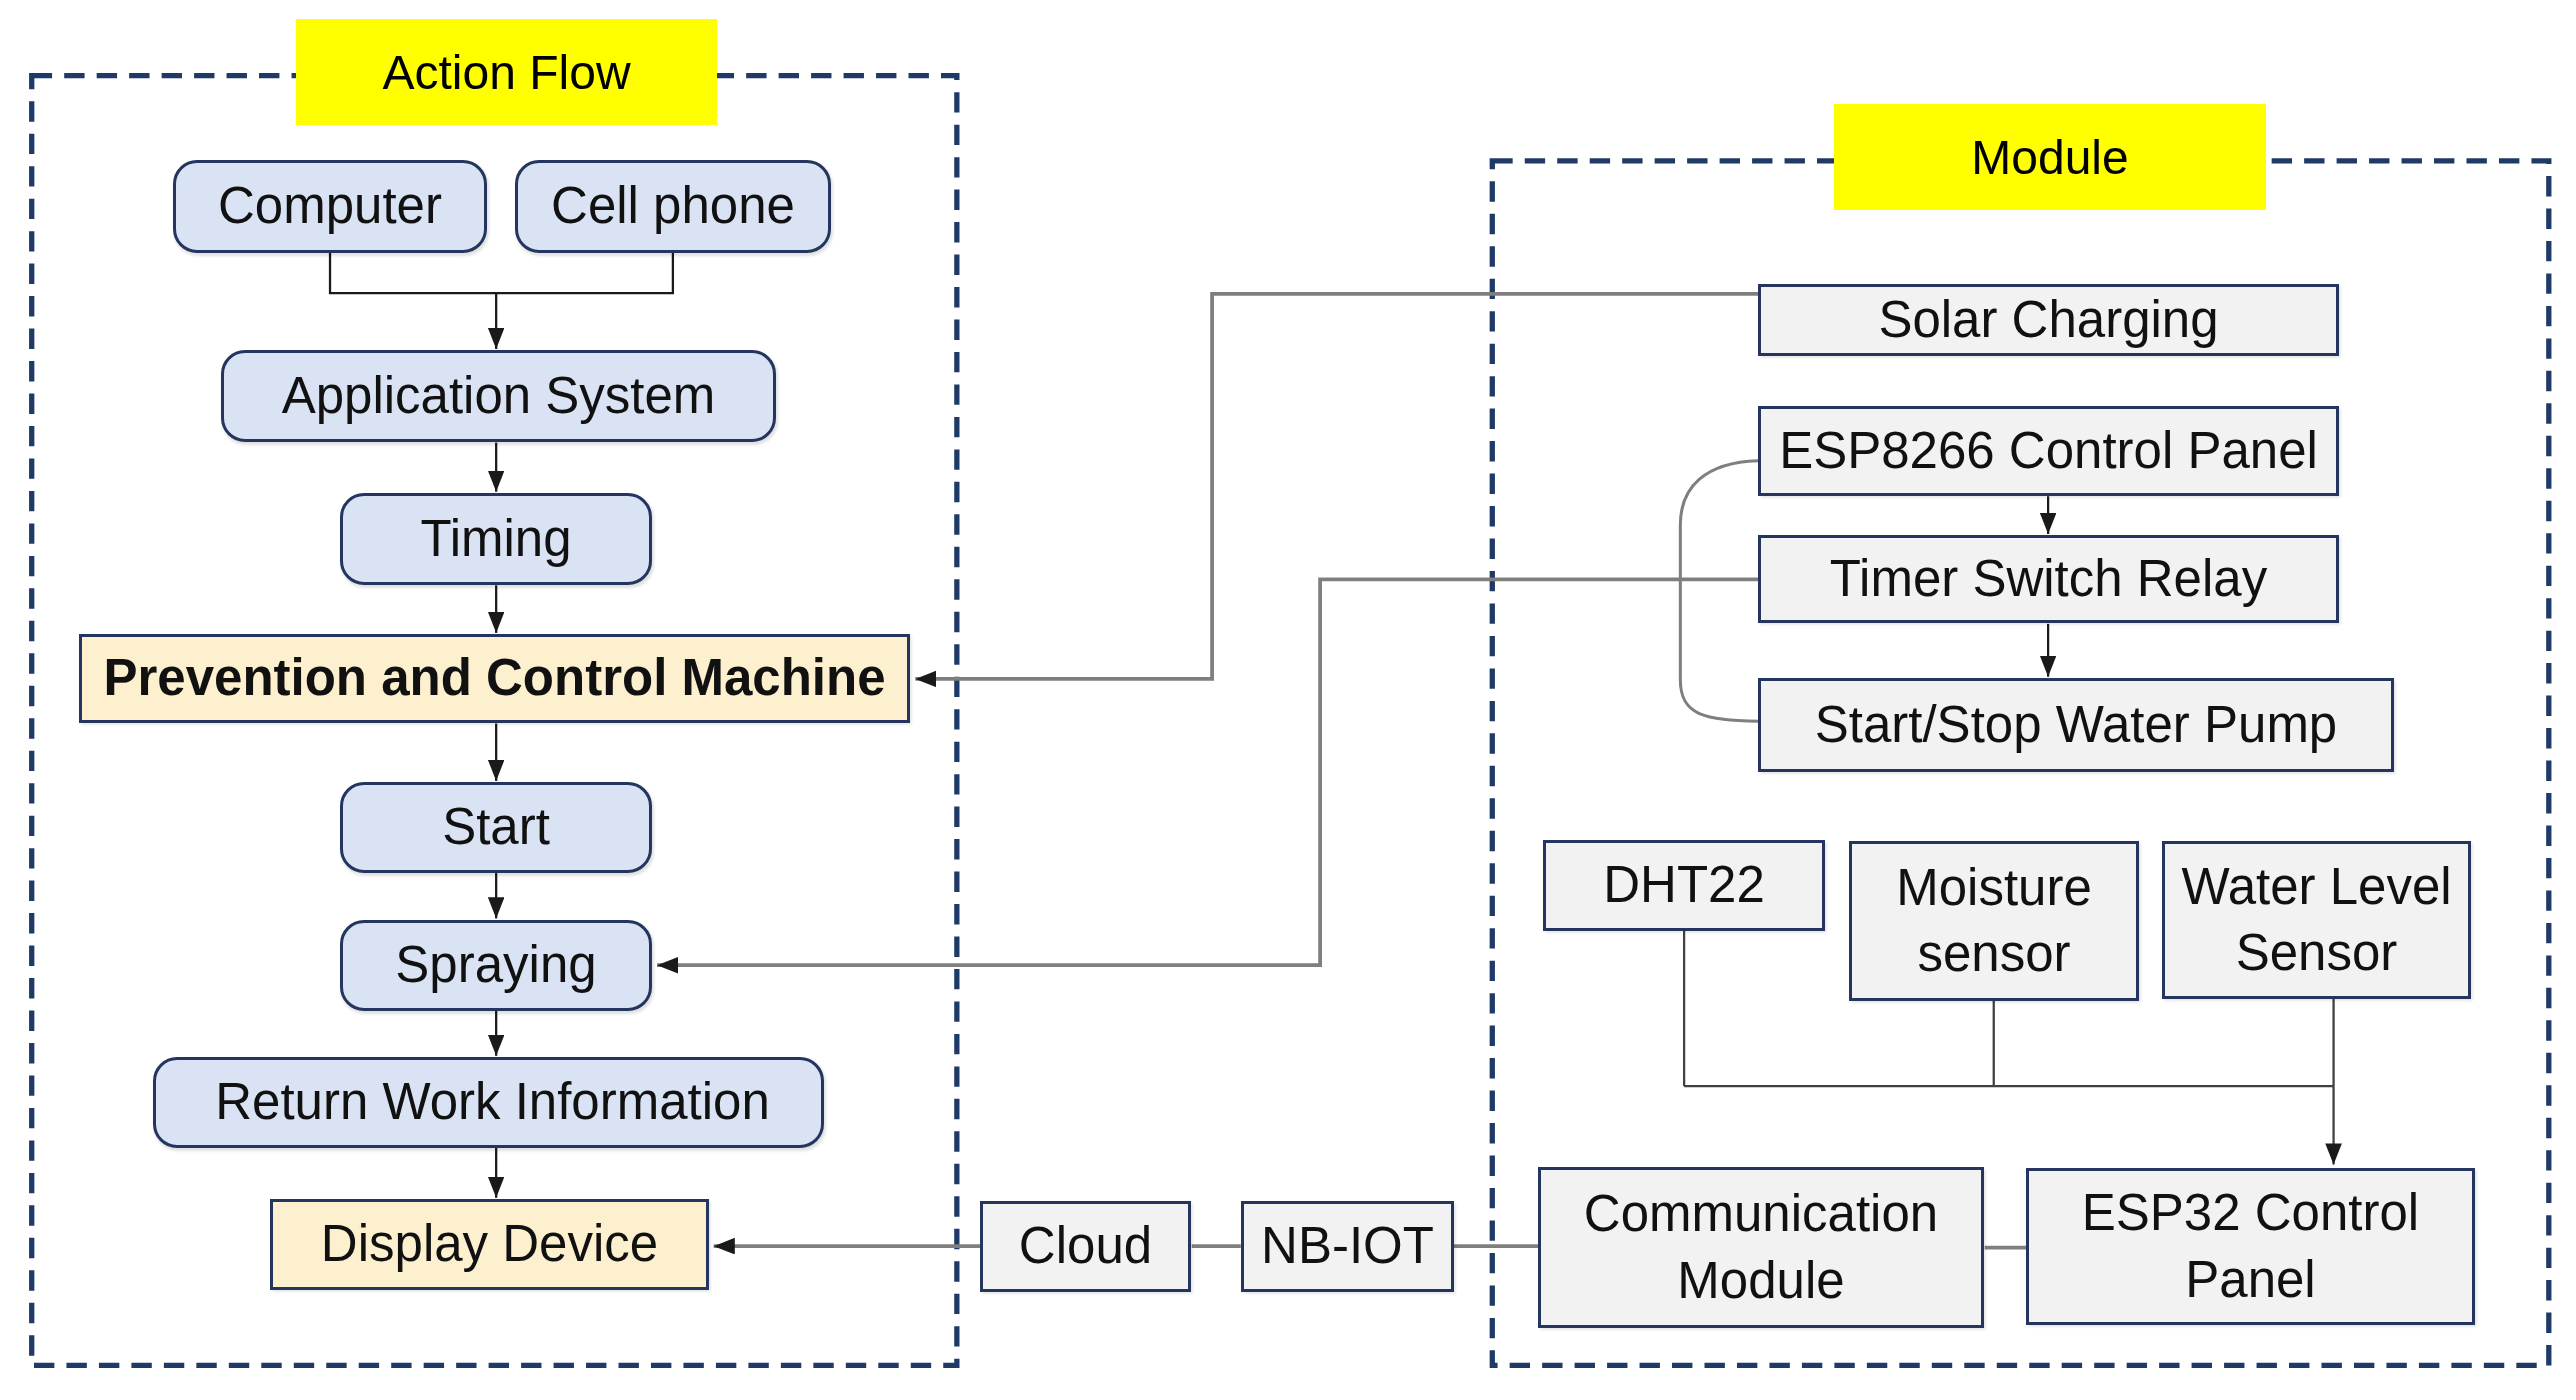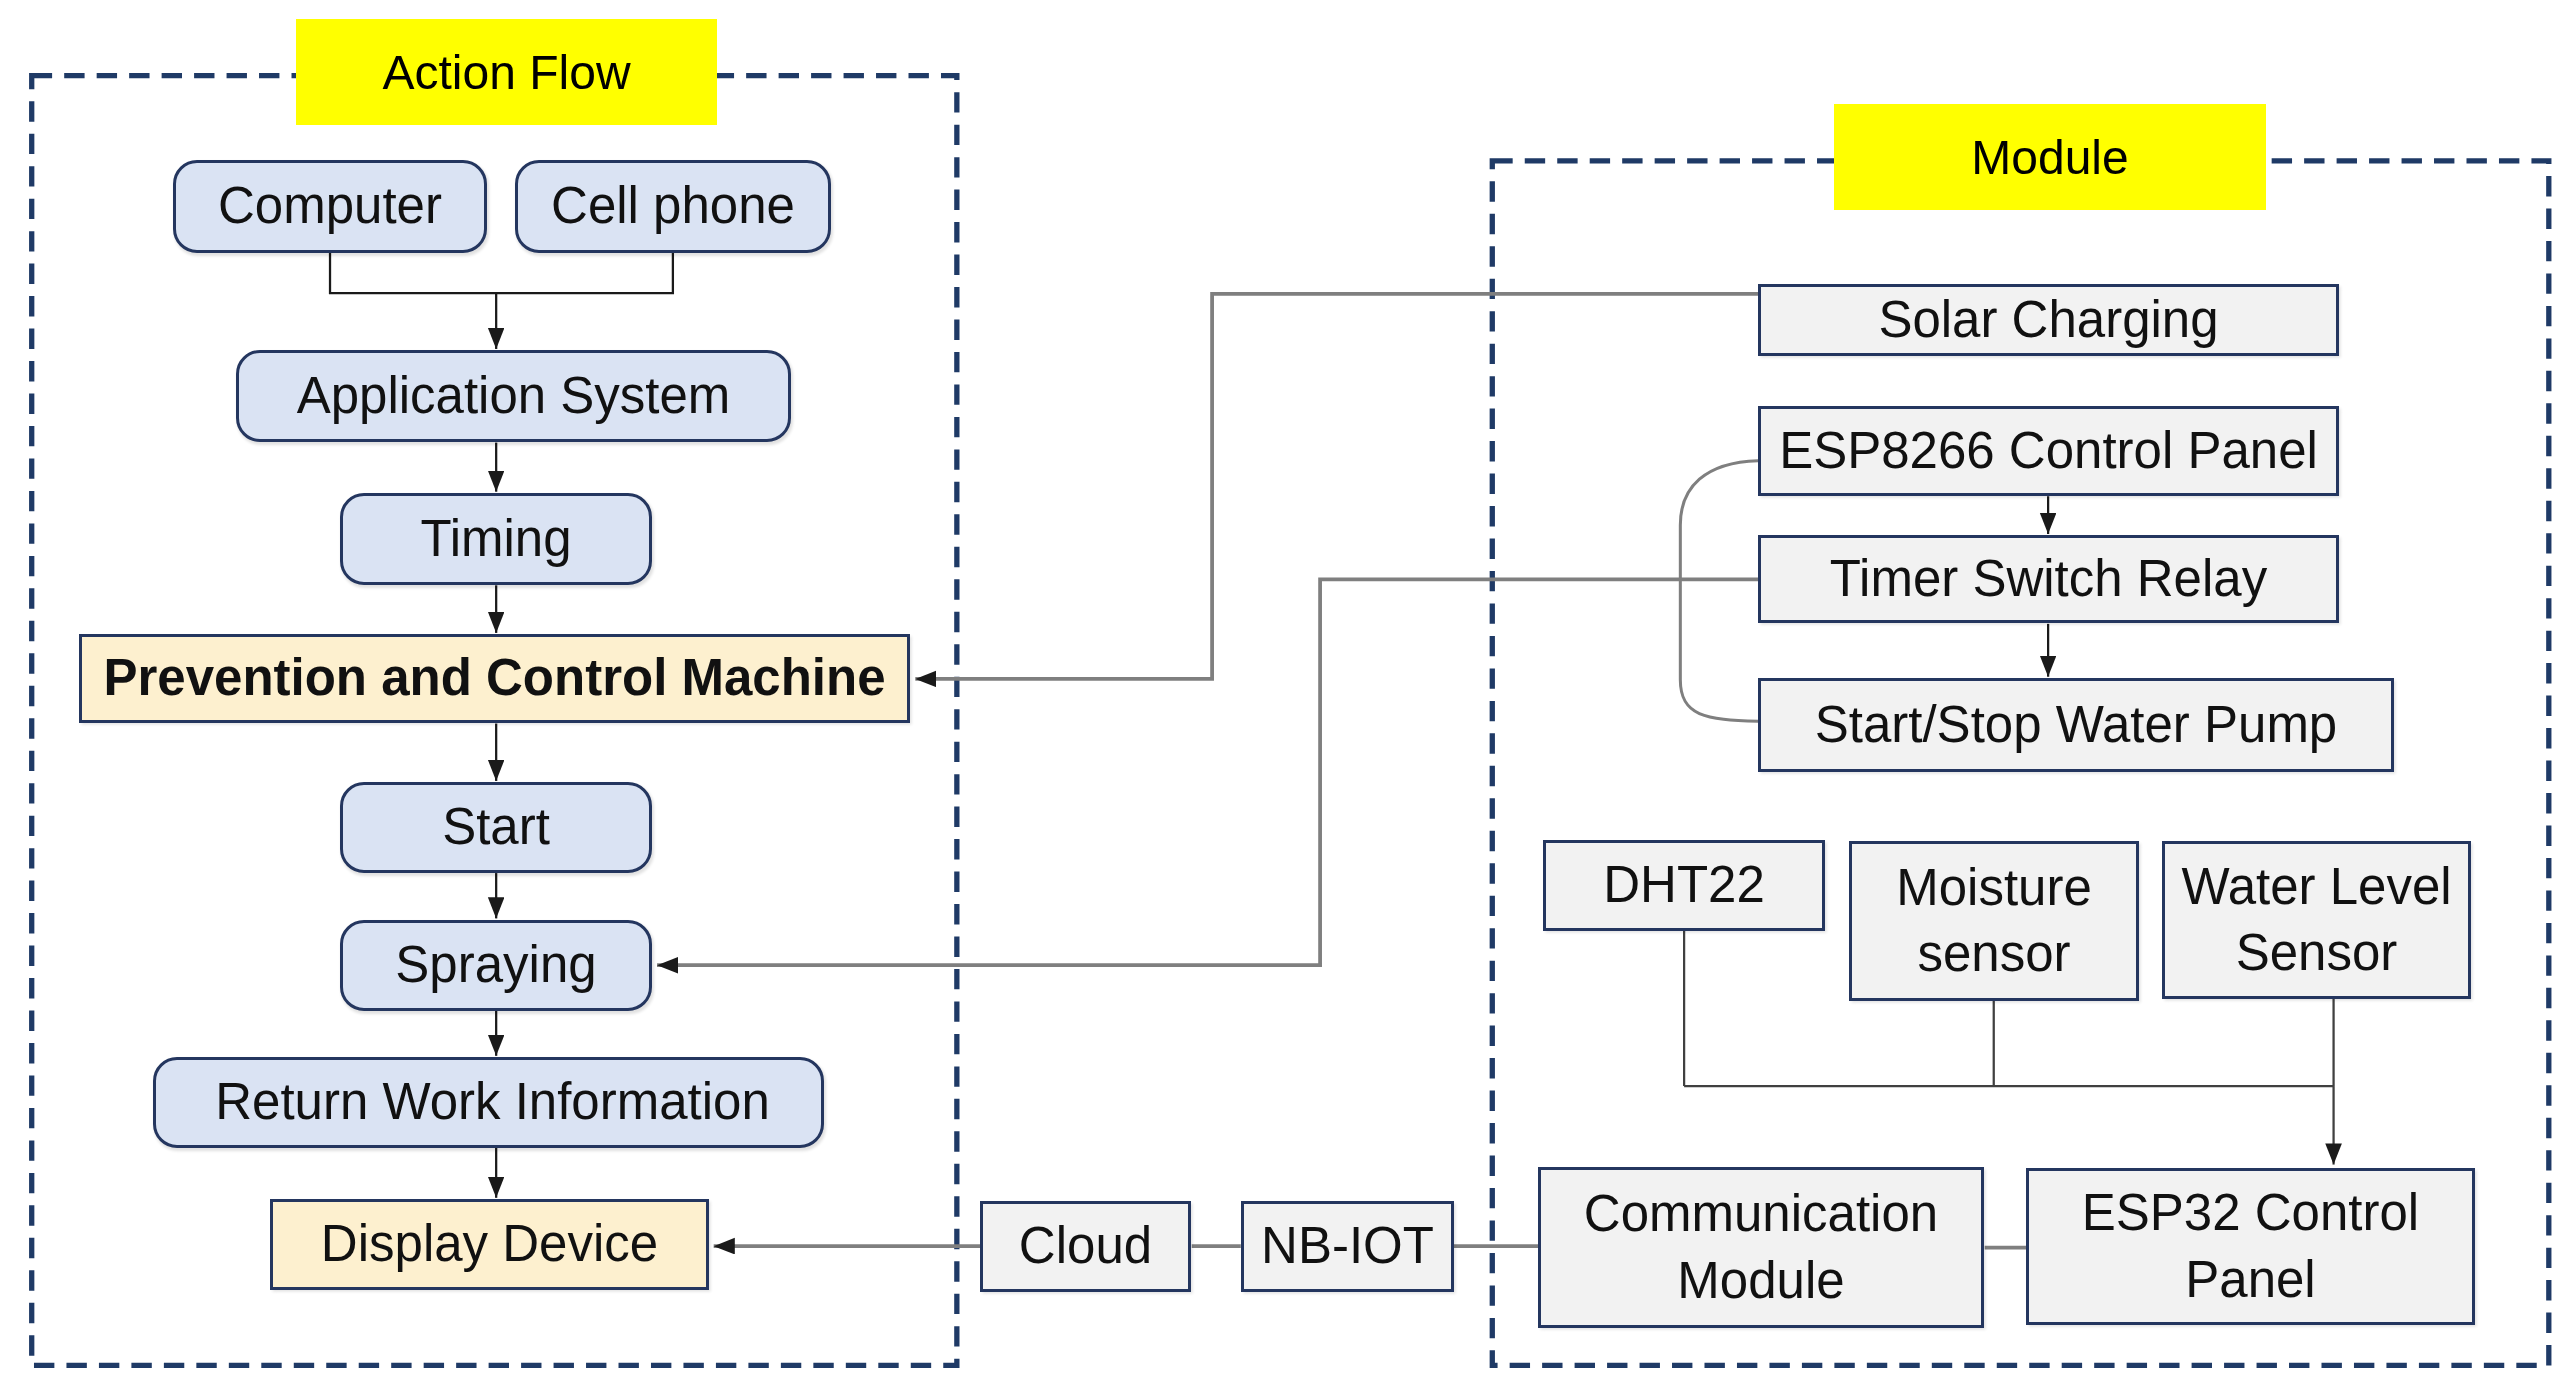--- a/index.html
+++ b/index.html
@@ -25,21 +25,21 @@
   .title{position:absolute;z-index:3;background:var(--highlight-yellow,#ffff00);
          display:flex;align-items:center;justify-content:center;
          font-size:48px;color:#000000;}
 
   
   #title-action{left:296px;top:19px;width:421px;height:106px;}
   #title-module{left:1834px;top:104px;width:432px;height:106px;}
 
   #node-computer{left:173px;top:160px;width:314px;height:93px;}
   #node-cellphone{left:515px;top:160px;width:316px;height:93px;}
-  #node-application{left:221px;top:350px;width:555px;height:92px;margin-left:15px;}
+  #node-application{left:221px;top:350px;width:555px;height:92px;}
   #node-timing{left:340px;top:493px;width:312px;height:92px;}
   #node-pcm{left:79px;top:634px;width:831px;height:89px;font-weight:bold;}
   #node-start{left:340px;top:782px;width:312px;height:91px;}
   #node-spraying{left:340px;top:920px;width:312px;height:91px;}
   #node-return{left:153px;top:1057px;width:671px;height:91px;padding-left:8px;}
   #node-display{left:270px;top:1199px;width:439px;height:91px;}
   #node-cloud{left:980px;top:1201px;width:211px;height:91px;}
   #node-nbiot{left:1241px;top:1201px;width:213px;height:91px;}
 
   #node-solar{left:1758px;top:264px;width:581px;height:72px;margin-top:20px;}

